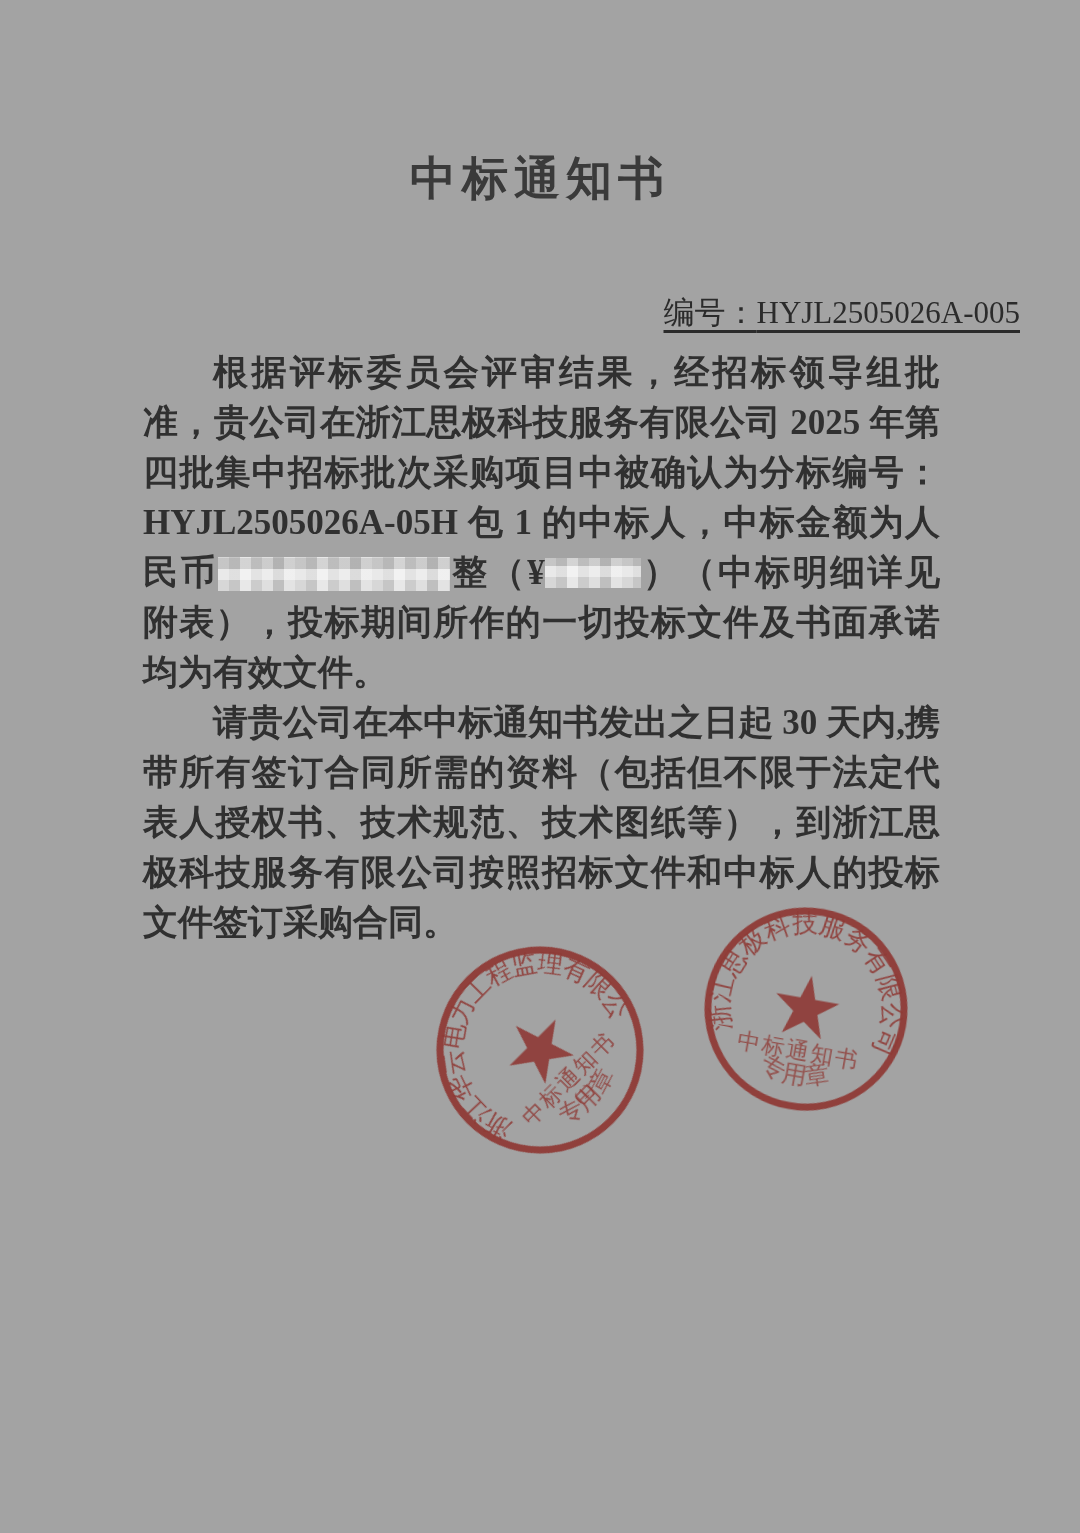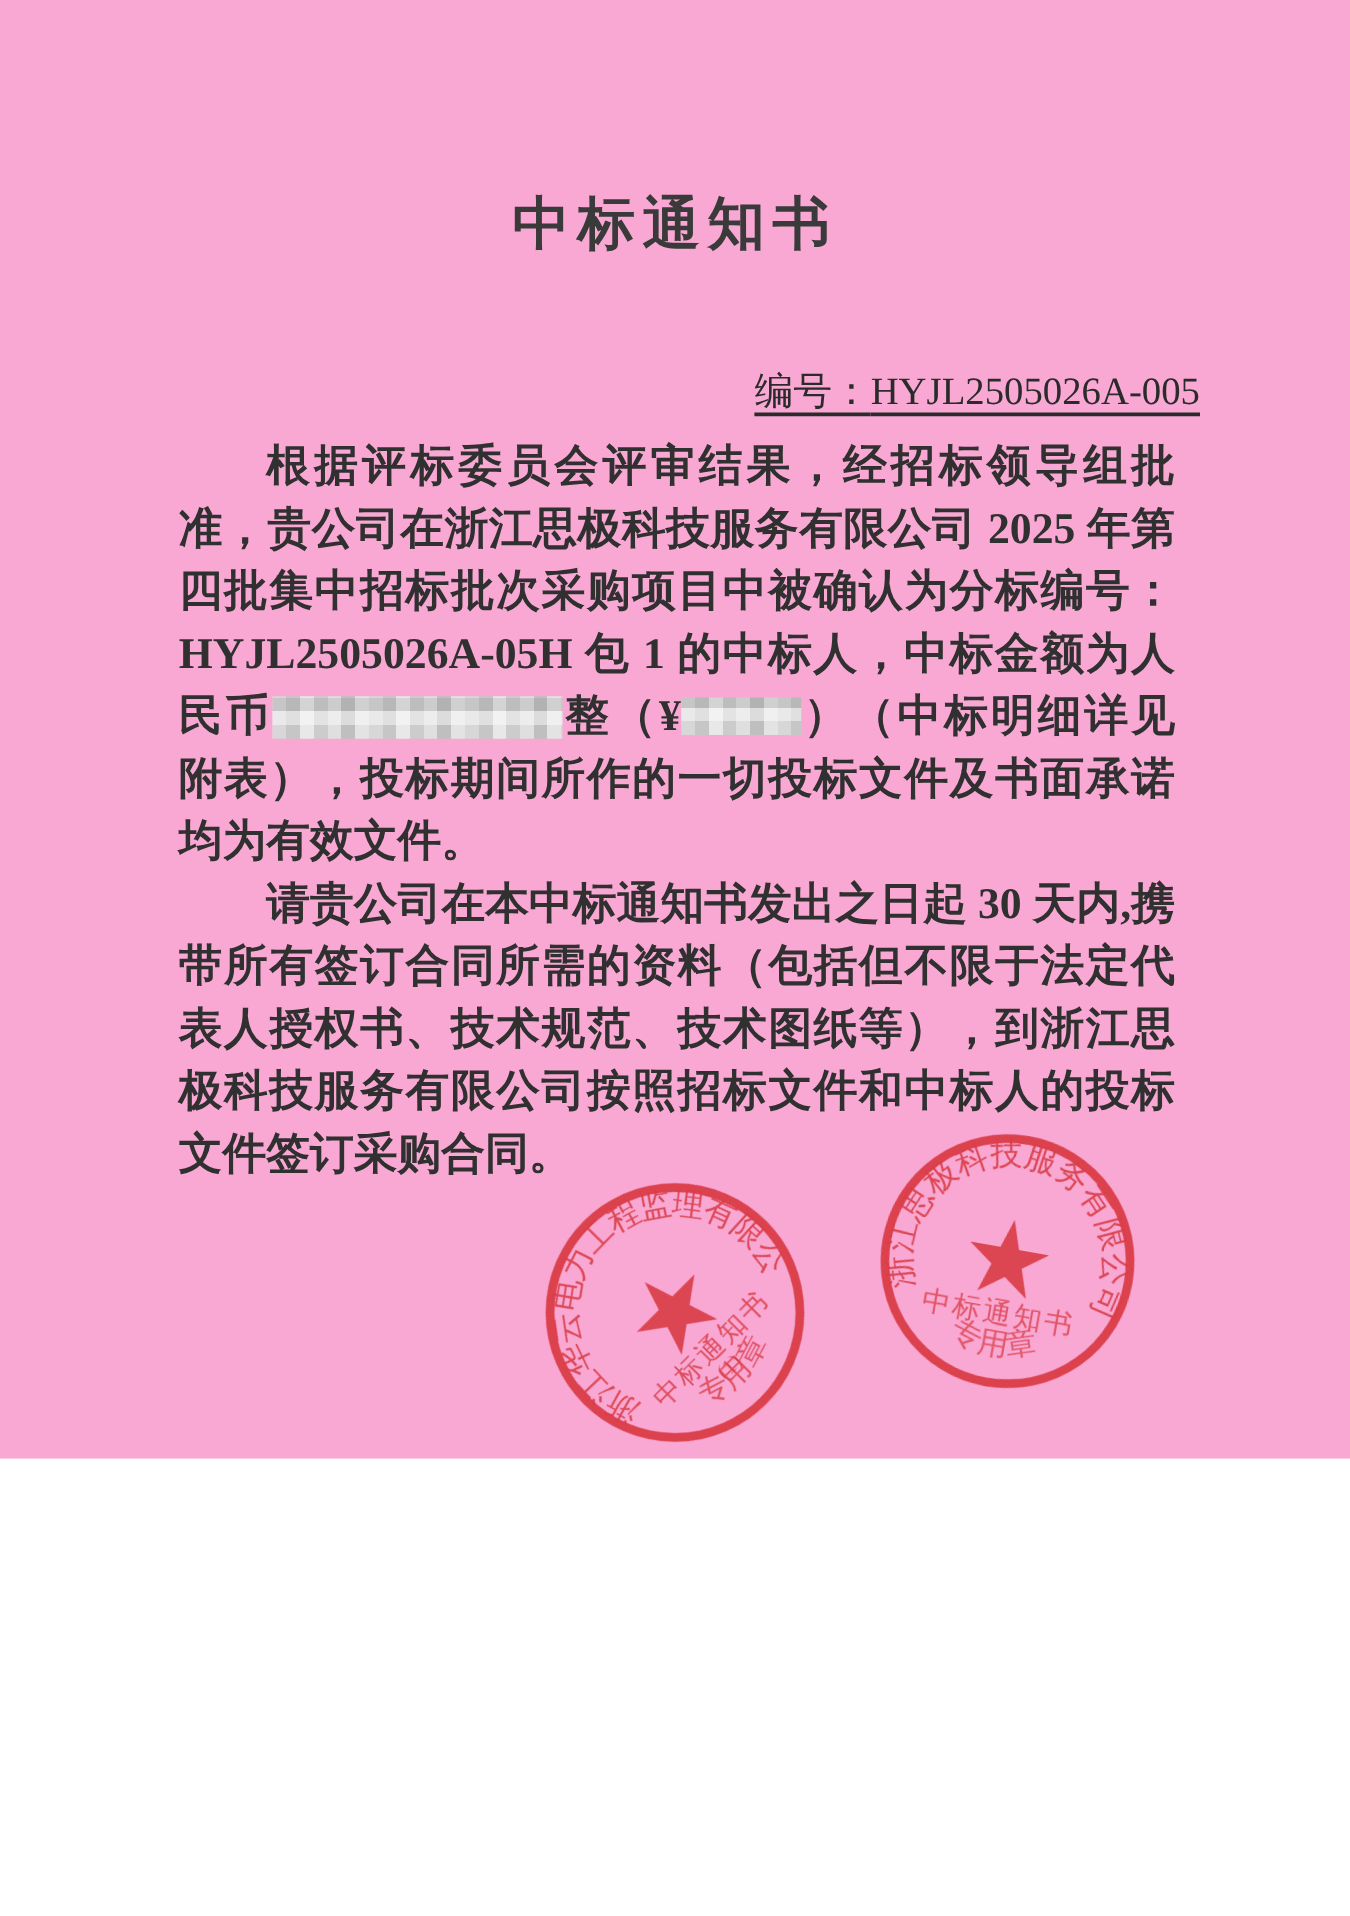--- a/index.html
+++ b/index.html
@@ -1,34 +1,34 @@
 <!DOCTYPE html>
 <html><head>
 <meta charset="utf-8">
 <style>
   html,body{margin:0;padding:0;background:#ffffff;}
   .page{
     position:relative;
-    width:1080px;height:1167px;
-    background:#f9a8d4;
+    width:1080px;height:1533px;
+    background:#a3a3a3;
     font-family:"Liberation Serif","DejaVu Serif",serif;
     color:#2f2f2f;
     overflow:hidden;
   }
   .doc-title{
     padding-top:148px;
     text-align:center;
     font-size:46px;
     font-weight:700;
     letter-spacing:6px;
     color:#3a3a3a;
   }
   .ref-line{
     margin-top:82px;
-    padding-right:120px;
+    padding-right:60px;
     text-align:right;
     font-size:31px;
     color:#2b2b2b;
   }
   .ref-underline{
     text-decoration:underline;
     text-underline-offset:7px;
   }
   .content{
     margin:14px 140px 0 143px;

